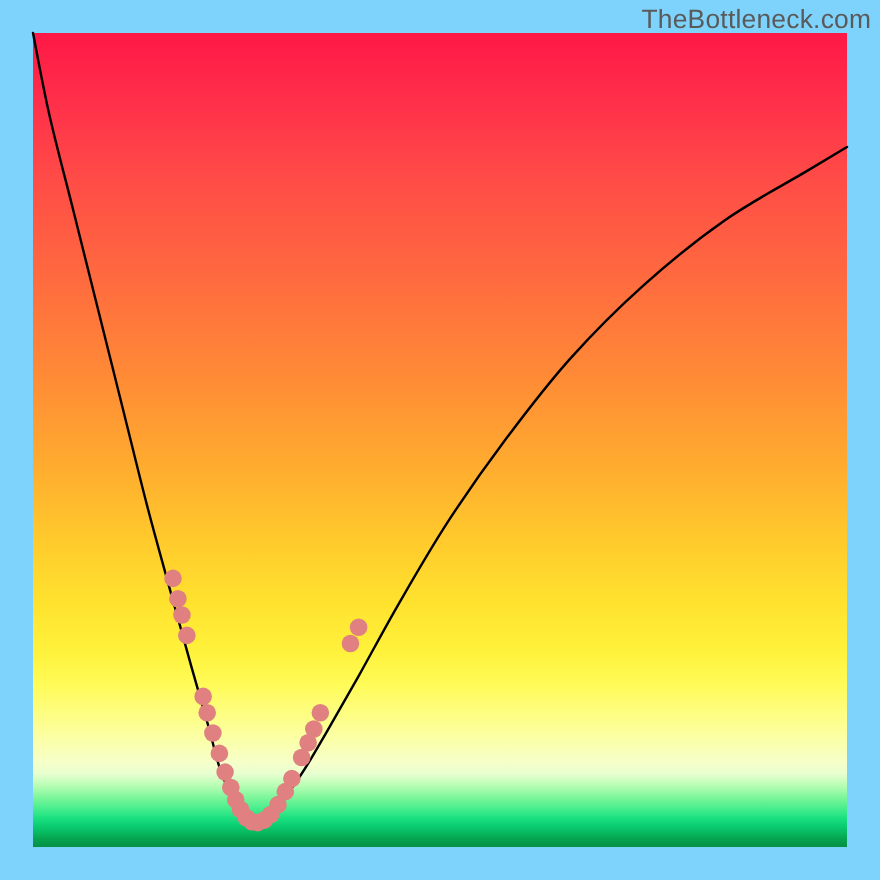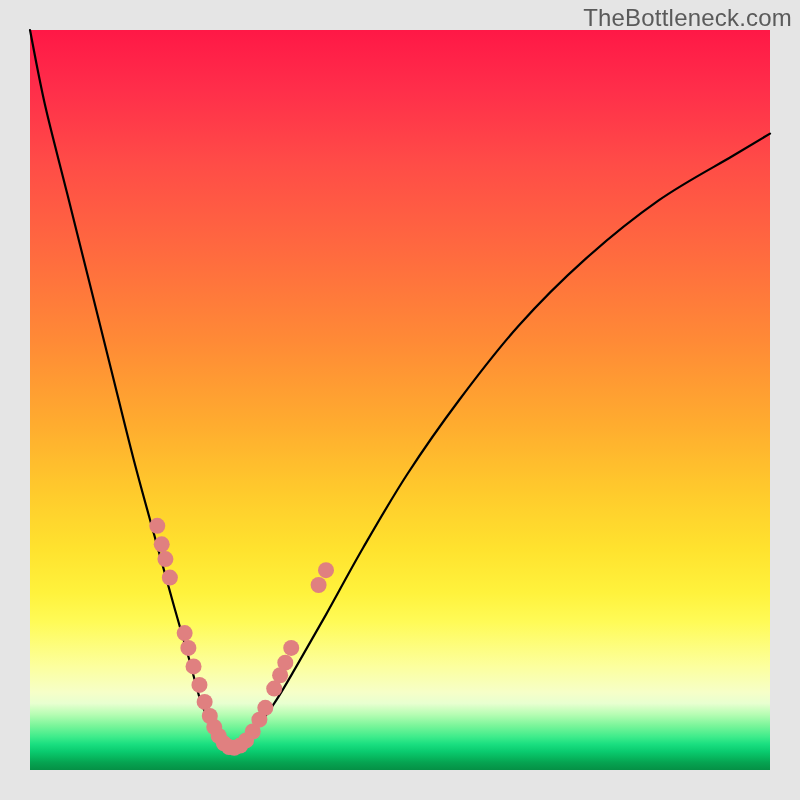--- a/index.html
+++ b/index.html
@@ -8,21 +8,21 @@
     width: 800px;
     height: 800px;
     overflow: hidden;
     background: #000;
     font-family: Arial, Helvetica, sans-serif;
   }
   .frame {
     position: relative;
     width: 800px;
     height: 800px;
-    background: #e5e5e5;
+    background: #7dd3fc;
   }
   .plot-area {
     position: absolute;
     left: 30px;
     top: 30px;
     width: 740px;
     height: 740px;
     
     background: linear-gradient(
       to bottom,

